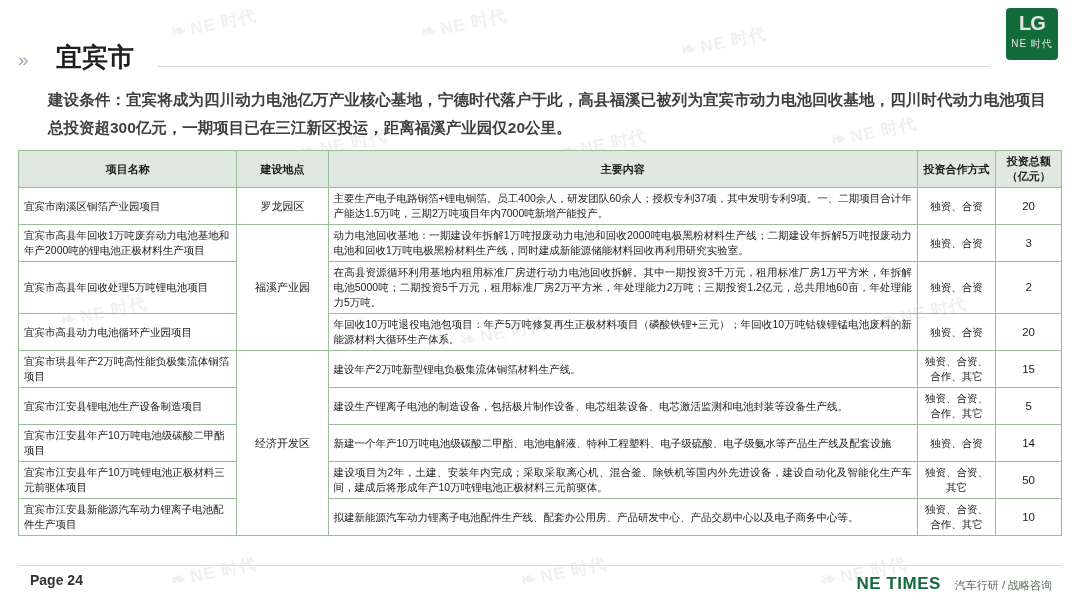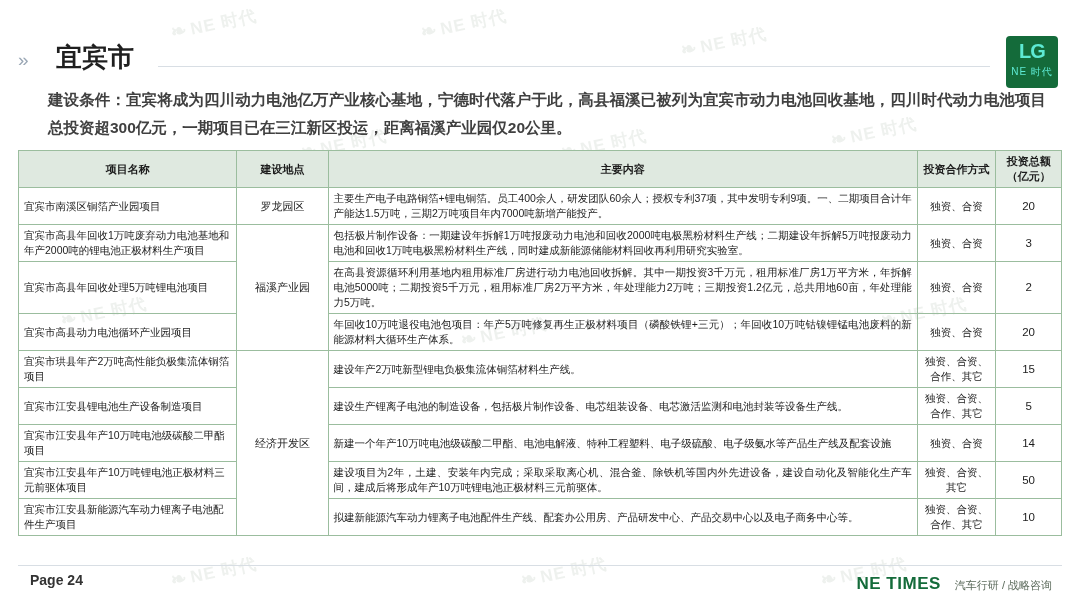--- a/index.html
+++ b/index.html
@@ -36,24 +36,23 @@
 
   
   .logo-box {
     position: absolute;
     top: 8px;
     right: 22px;
     width: 52px;
     height: 52px;
     background: #146b3a;
     border-radius: 4px;
-    color: #5eead4;
+    color: #e5e5e5;
     text-align: center;
     z-index: 20;
-    margin-top: 28px;
   }
   .logo-box .lg-mark {
     font-size: 20px;
     font-weight: bold;
     line-height: 30px;
     letter-spacing: -1px;
   }
   .logo-box .lg-text {
     font-size: 10px;
     line-height: 12px;
@@ -252,21 +251,21 @@
         <tr>
           <td class="c-name">宜宾市南溪区铜箔产业园项目</td>
           <td class="c-place" rowspan="1">罗龙园区</td>
           <td class="c-content">主要生产电子电路铜箔+锂电铜箔。员工400余人，研发团队60余人；授权专利37项，其中发明专利9项。一、二期项目合计年产能达1.5万吨，三期2万吨项目年内7000吨新增产能投产。</td>
           <td class="c-mode">独资、合资</td>
           <td class="c-amount">20</td>
         </tr>
         <tr>
           <td class="c-name">宜宾市高县年回收1万吨废弃动力电池基地和年产2000吨的锂电池正极材料生产项目</td>
           <td class="c-place" rowspan="3">福溪产业园</td>
-          <td class="c-content">包括极片制作设备：一期建设年拆解1万吨报废动力电池和回收2000吨电极黑粉材料生产线；二期建设年拆解5万吨报废动力电池和回收1万吨电极黑粉材料生产线，同时建成新能源储能材料回收再利用研究实验室。</td>
+          <td class="c-content">动力电池回收基地：一期建设年拆解1万吨报废动力电池和回收2000吨电极黑粉材料生产线；二期建设年拆解5万吨报废动力电池和回收1万吨电极黑粉材料生产线，同时建成新能源储能材料回收再利用研究实验室。</td>
           <td class="c-mode">独资、合资</td>
           <td class="c-amount">3</td>
         </tr>
         <tr>
           <td class="c-name">宜宾市高县年回收处理5万吨锂电池项目</td>
           <td class="c-content">在高县资源循环利用基地内租用标准厂房进行动力电池回收拆解。其中一期投资3千万元，租用标准厂房1万平方米，年拆解电池5000吨；二期投资5千万元，租用标准厂房2万平方米，年处理能力2万吨；三期投资1.2亿元，总共用地60亩，年处理能力5万吨。</td>
           <td class="c-mode">独资、合资</td>
           <td class="c-amount">2</td>
         </tr>
         <tr>

